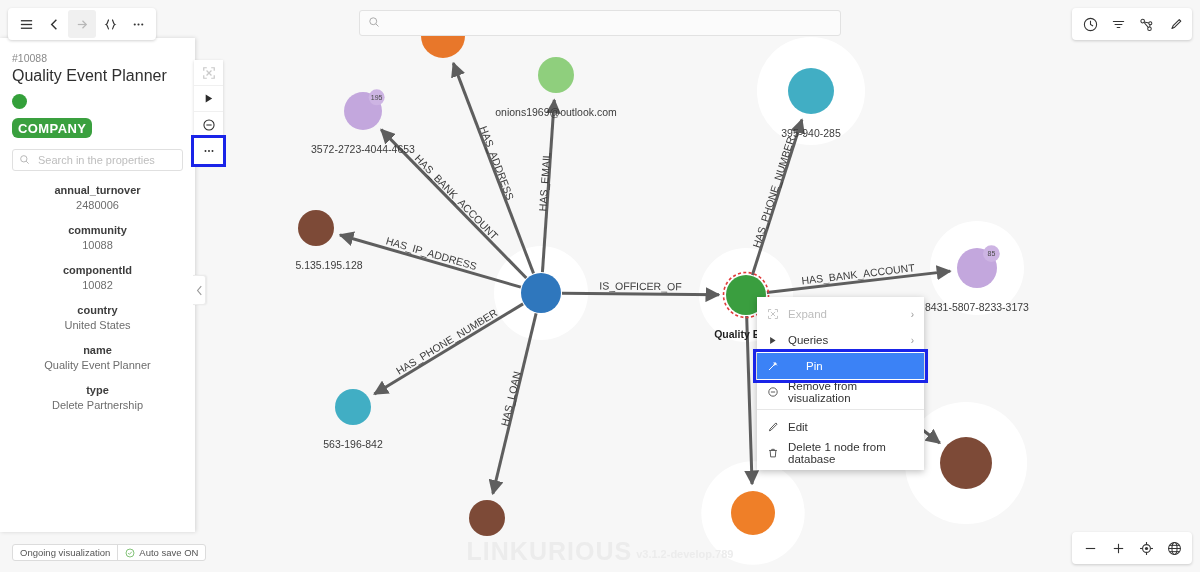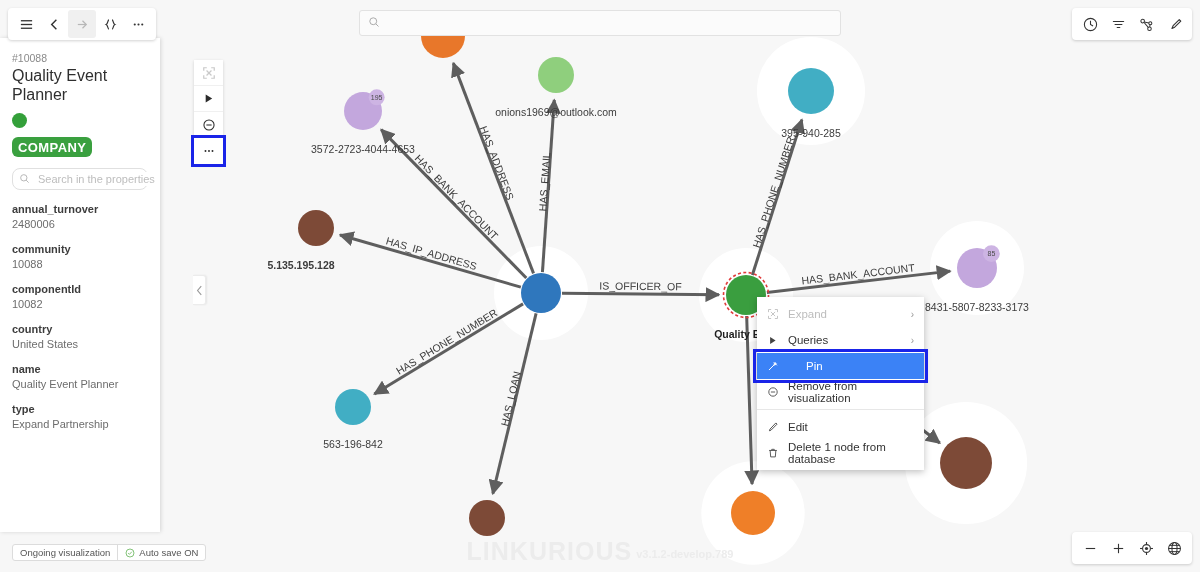--- a/index.html
+++ b/index.html
@@ -52,38 +52,38 @@
   .br-toolbar {
     position:absolute; right:8px; bottom:8px; height:32px; background:#fff;
     border-radius:4px; display:flex; align-items:center; padding:0 4px;
     box-shadow:0 1px 3px rgba(0,0,0,.18); z-index:40;
   }
   .rt-btn { width:28px; height:28px; display:flex; align-items:center;
             justify-content:center; cursor:pointer; }
 
   
   .side-panel {
-    position:absolute; left:0; top:38px; width:160px; height:494px;
+    position:absolute; left:0; top:38px; width:195px; height:494px;
     background:#fff; box-shadow:1px 0 4px rgba(0,0,0,.14); z-index:35;
     overflow:hidden;
   }
   .sp-inner { padding:14px 12px 0 12px; height:100%; overflow:hidden; }
   .sp-id { font-size:10.5px; color:#8a8a8a; margin-bottom:2px; }
   .sp-title { font-size:16px; color:#2f2f2f; margin-bottom:9px; line-height:1.2; }
   .sp-dot { width:15px; height:15px; border-radius:50%; background:#34a03a; margin-bottom:9px; }
   .sp-badge { display:inline-block; background:#3aa03f; color:#fff; font-size:13px;
               font-weight:700; letter-spacing:.4px; padding:2.5px 6px; border-radius:6px;
               margin-bottom:11px; }
-  .sp-search { height:22px; border:1px solid #e0e0e0; border-radius:8px;
+  .sp-search { height:22px; border:1px solid #e0e0e0; border-radius:3px;
                display:flex; align-items:center; padding:0 6px; margin-bottom:13px;
                background:#fff; }
   .sp-search input { border:0; outline:0; flex:1; margin-left:6px; font-size:11px;
                      color:#333; font-family:"Liberation Sans", sans-serif; }
   .sp-search input::placeholder { color:#bdbdbd; }
-  .prop { margin-bottom:13px; }
+  .prop { margin-bottom:13px;text-align:center; }
   .prop-k { font-size:11px; color:#3d3d3d; font-weight:bold; margin-bottom:3px; }
   .prop-v { font-size:11px; color:#6d6d6d; }
 
   .sp-collapse {
     position:absolute; left:193px; top:275px; width:13px; height:30px;
     background:#fff; border:1px solid #ececec; border-left:0;
     border-radius:0 3px 3px 0; display:flex; align-items:center;
     justify-content:center; cursor:pointer; z-index:36;
     box-shadow:1px 0 2px rgba(0,0,0,.07);
   }
@@ -190,21 +190,21 @@
         <circle cx="487" cy="518" r="18" fill="#7d4a37"></circle>
         <circle cx="753" cy="513" r="22" fill="#ef7f28"></circle>
         <circle cx="966" cy="463" r="26" fill="#7d4a37"></circle>
       </g>
   </svg>
 
   <div id="node-label-layer">
       <div class="nlabel" style="left: 556px; top: 97px; transform: translateX(-50%);">onions1969@outlook.com</div>
       <div class="nlabel" style="left: 811px; top: 118px; transform: translateX(-50%);">395-940-285</div>
       <div class="nlabel" style="left: 363px; top: 134px; transform: translateX(-50%);">3572-2723-4044-4653</div>
-      <div class="nlabel" style="left: 301px; top: 250px; transform: translateX(-50%); font-weight: bold;">5.135.195.128</div>
+      <div class="nlabel" style="left: 329px; top: 250px; transform: translateX(-50%);">5.135.195.128</div>
       <div class="nlabel bold" style="left: 746px; top: 319px; transform: translateX(-50%);">Quality Even</div>
       <div class="nlabel" style="left: 977px; top: 292px; transform: translateX(-50%);">8431-5807-8233-3173</div>
       <div class="nlabel" style="left: 353px; top: 429px; transform: translateX(-50%);">563-196-842</div>
     </div>
 
   <div class="wm">
     <span class="wm-text">LINKURIOUS</span><span class="wm-ver">v3.1.2-develop.789</span>
   </div>
 </div>
 
@@ -365,21 +365,21 @@
         <div class="prop">
           <div class="prop-k">country</div>
           <div class="prop-v">United States</div>
         </div>
         <div class="prop">
           <div class="prop-k">name</div>
           <div class="prop-v">Quality Event Planner</div>
         </div>
         <div class="prop">
           <div class="prop-k">type</div>
-          <div class="prop-v">Expand Partnership</div>
+          <div class="prop-v">Delete Partnership</div>
         </div>
       </div>
   </div>
 </div>
 
 <div class="sp-collapse">
   <svg width="7" height="11" viewBox="0 0 8 12">
       <polyline points="6,1 1.8,6 6,11" fill="none" stroke="#9a9a9a" stroke-width="1.3"></polyline>
     </svg>
 </div>

